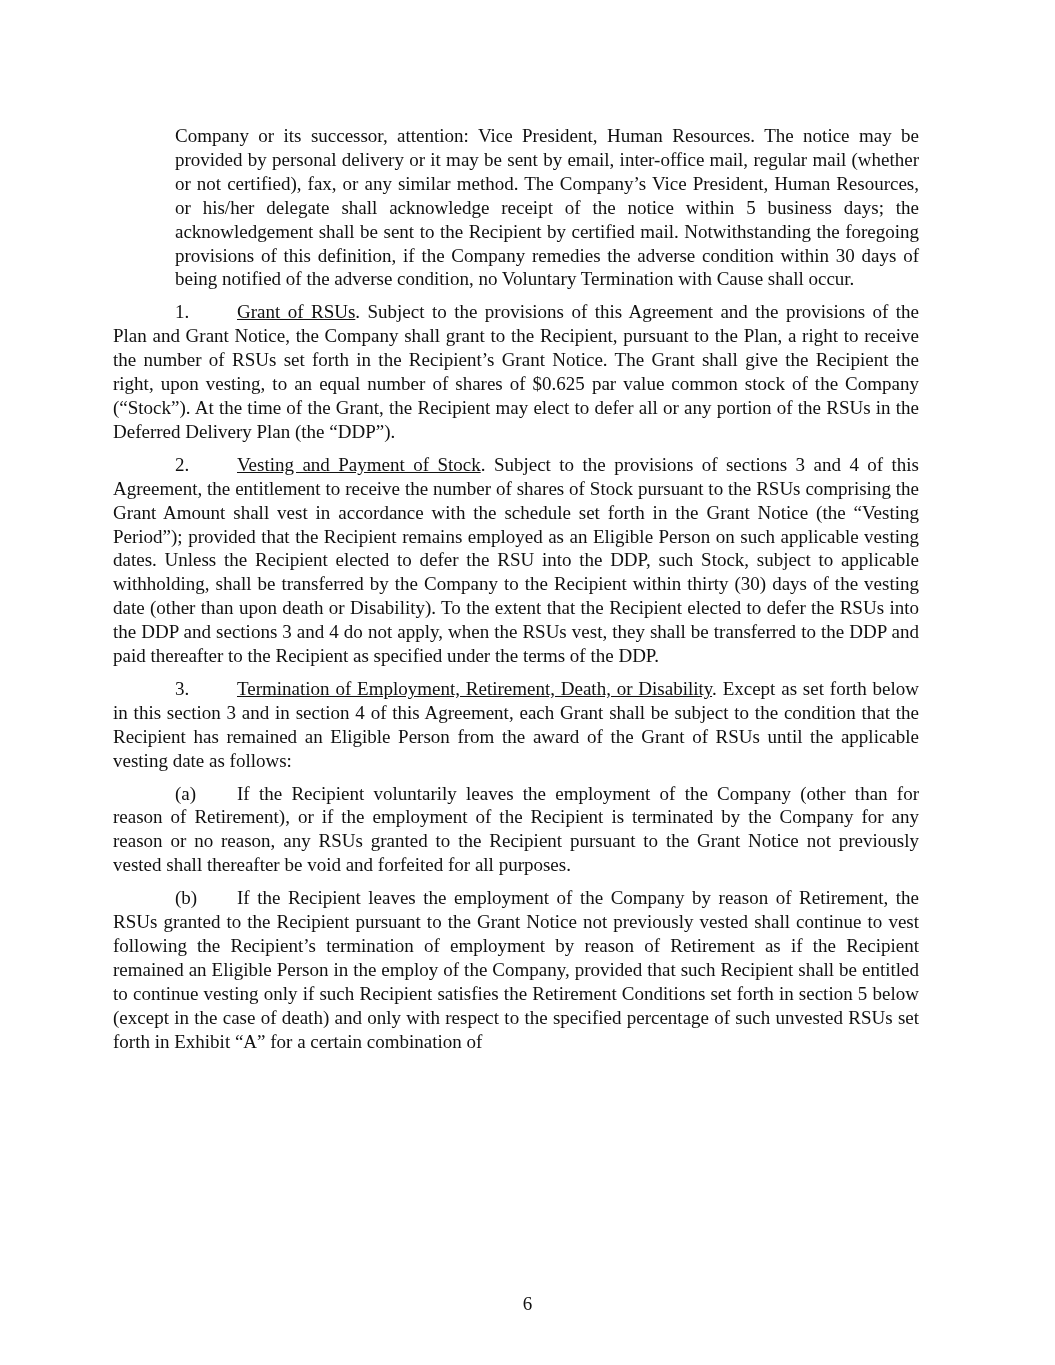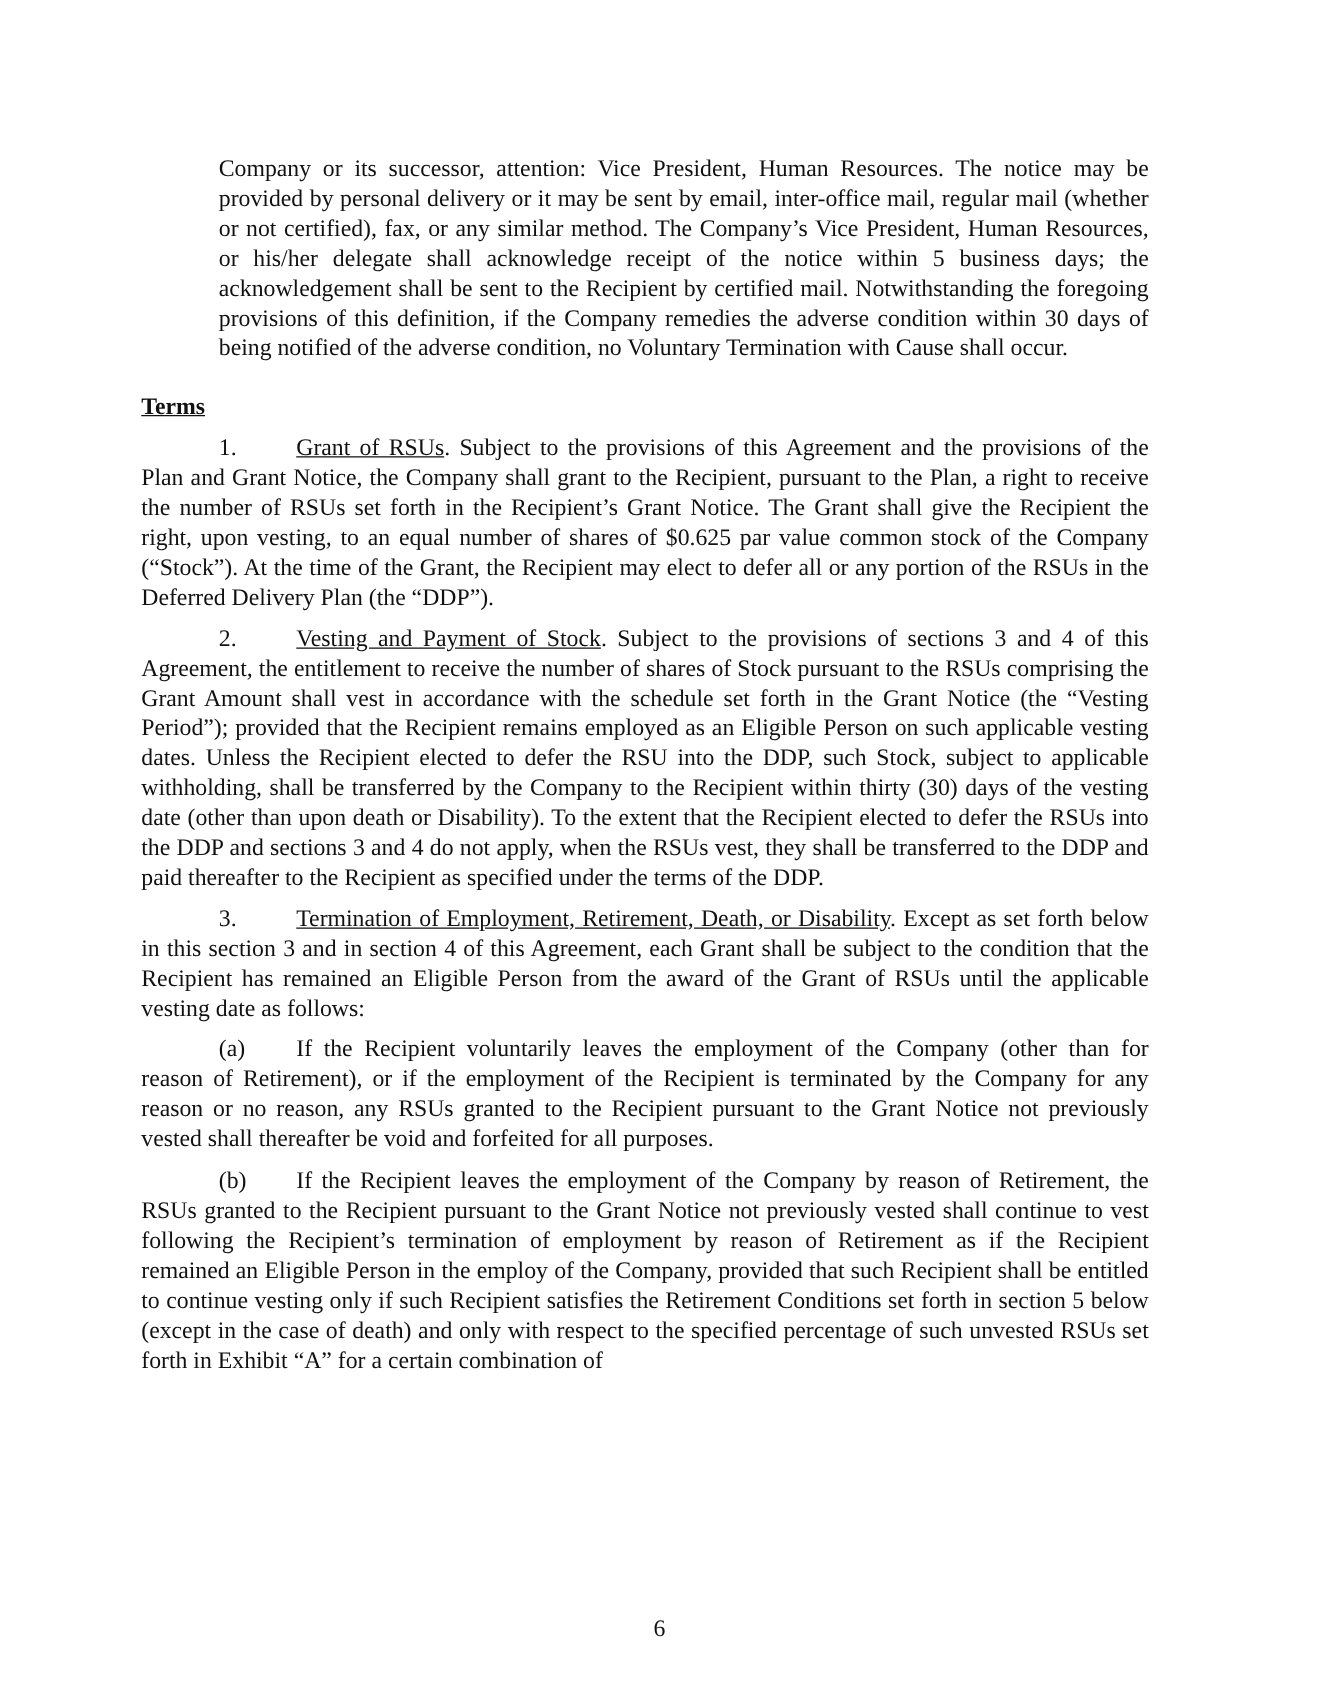--- a/index.html
+++ b/index.html
@@ -13,21 +13,20 @@
   .num { display:inline-block; width:62px; text-indent:0; }
   .u { text-decoration:underline; }
   .page-number { position:absolute; top:1293px; left:0; width:1055px; text-align:center; font-size:19px; }
 </style>
 </head>
 <body>
 
 <div class="page">
   <p class="indent-block">Company or its successor, attention: Vice President, Human Resources.  The notice may be provided by personal delivery or it may be sent by email, inter-office mail, regular mail (whether or not certified), fax, or any similar method.  The Company’s Vice President, Human Resources, or his/her delegate shall acknowledge receipt of the notice within 5 business days; the acknowledgement shall be sent to the Recipient by certified mail.  Notwithstanding the foregoing provisions of this definition, if the Company remedies the adverse condition within 30 days of being notified of the adverse condition, no Voluntary Termination with Cause shall occur.</p>
 
-  <p class="heading">Terms</p>
 
   <p class="para"><span class="num">1.</span><span class="u">Grant of RSUs</span><span>.  Subject to the provisions of this Agreement and the provisions of the Plan and Grant Notice, the Company shall grant to the Recipient, pursuant to the Plan, a right to receive the number of RSUs set forth in the Recipient’s Grant Notice.  The Grant shall give the Recipient the right, upon vesting, to an equal number of shares of $0.625 par value common stock of the Company (“Stock”).  At the time of the Grant, the Recipient may elect to defer all or any portion of the RSUs in the Deferred Delivery Plan (the “DDP”).</span></p>
 
   <p class="para"><span class="num">2.</span><span class="u">Vesting and Payment of Stock</span><span>.  Subject to the provisions of sections 3 and 4 of this Agreement, the entitlement to receive the number of shares of Stock pursuant to the RSUs comprising the Grant Amount shall vest in accordance with the schedule set forth in the Grant Notice (the “Vesting Period”); provided that the Recipient remains employed as an Eligible Person on such applicable vesting dates.  Unless the Recipient elected to defer the RSU into the DDP, such Stock, subject to applicable withholding, shall be transferred by the Company to the Recipient within thirty (30) days of the vesting date (other than upon death or Disability).  To the extent that the Recipient elected to defer the RSUs into the DDP and sections 3 and 4 do not apply, when the RSUs vest, they shall be transferred to the DDP and paid thereafter to the Recipient as specified under the terms of the DDP.</span></p>
 
   <p class="para"><span class="num">3.</span><span class="u">Termination of Employment, Retirement, Death, or Disability</span><span>.  Except as set forth below in this section 3 and in section 4 of this Agreement, each Grant shall be subject to the condition that the Recipient has remained an Eligible Person from the award of the Grant of RSUs until the applicable vesting date as follows:</span></p>
 
   <p class="para"><span class="num">(a)</span><span>If the Recipient voluntarily leaves the employment of the Company (other than for reason of Retirement), or if the employment of the Recipient is terminated by the Company for any reason or no reason, any RSUs granted to the Recipient pursuant to the Grant Notice not previously vested shall thereafter be void and forfeited for all purposes.</span></p>
 
   <p class="para"><span class="num">(b)</span><span>If the Recipient leaves the employment of the Company by reason of Retirement, the RSUs granted to the Recipient pursuant to the Grant Notice not previously vested shall continue to vest following the Recipient’s termination of employment by reason of Retirement as if the Recipient remained an Eligible Person in the employ of the Company, provided that such Recipient shall be entitled to continue vesting only if such Recipient satisfies the Retirement Conditions set forth in section 5 below (except in the case of death) and only with respect to the specified percentage of such unvested RSUs set forth in Exhibit “A” for a certain combination of</span></p>

